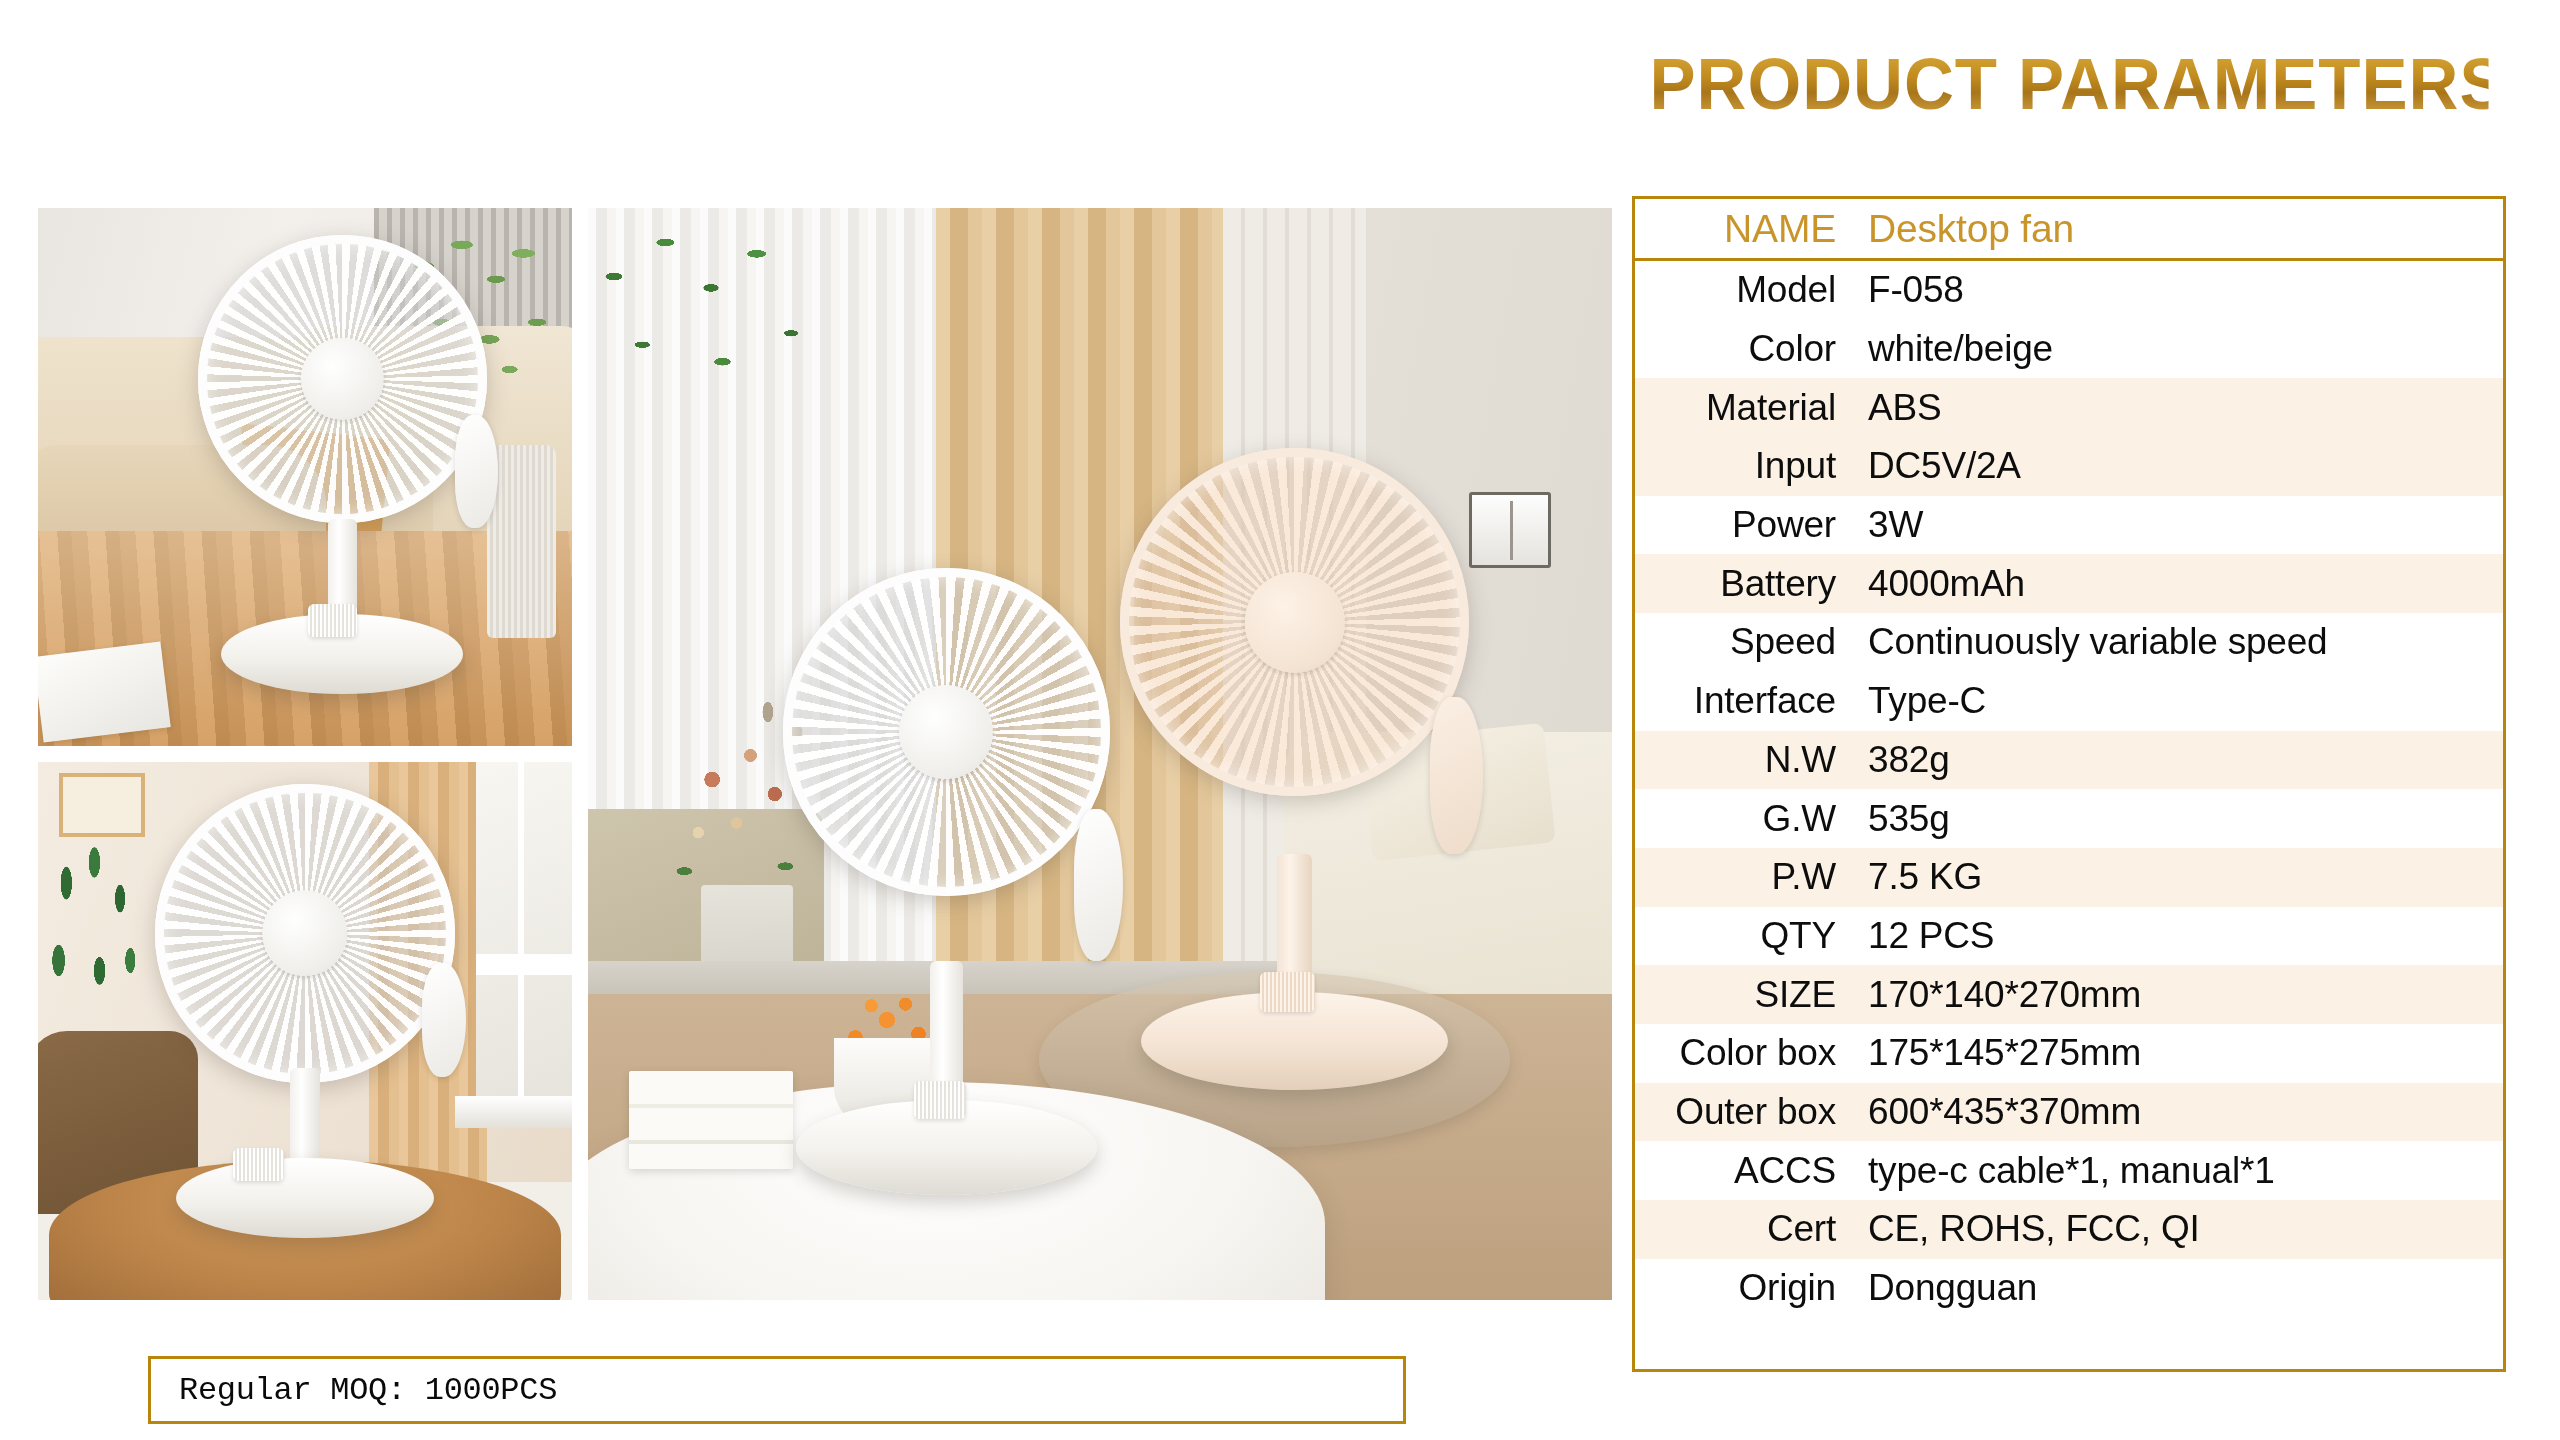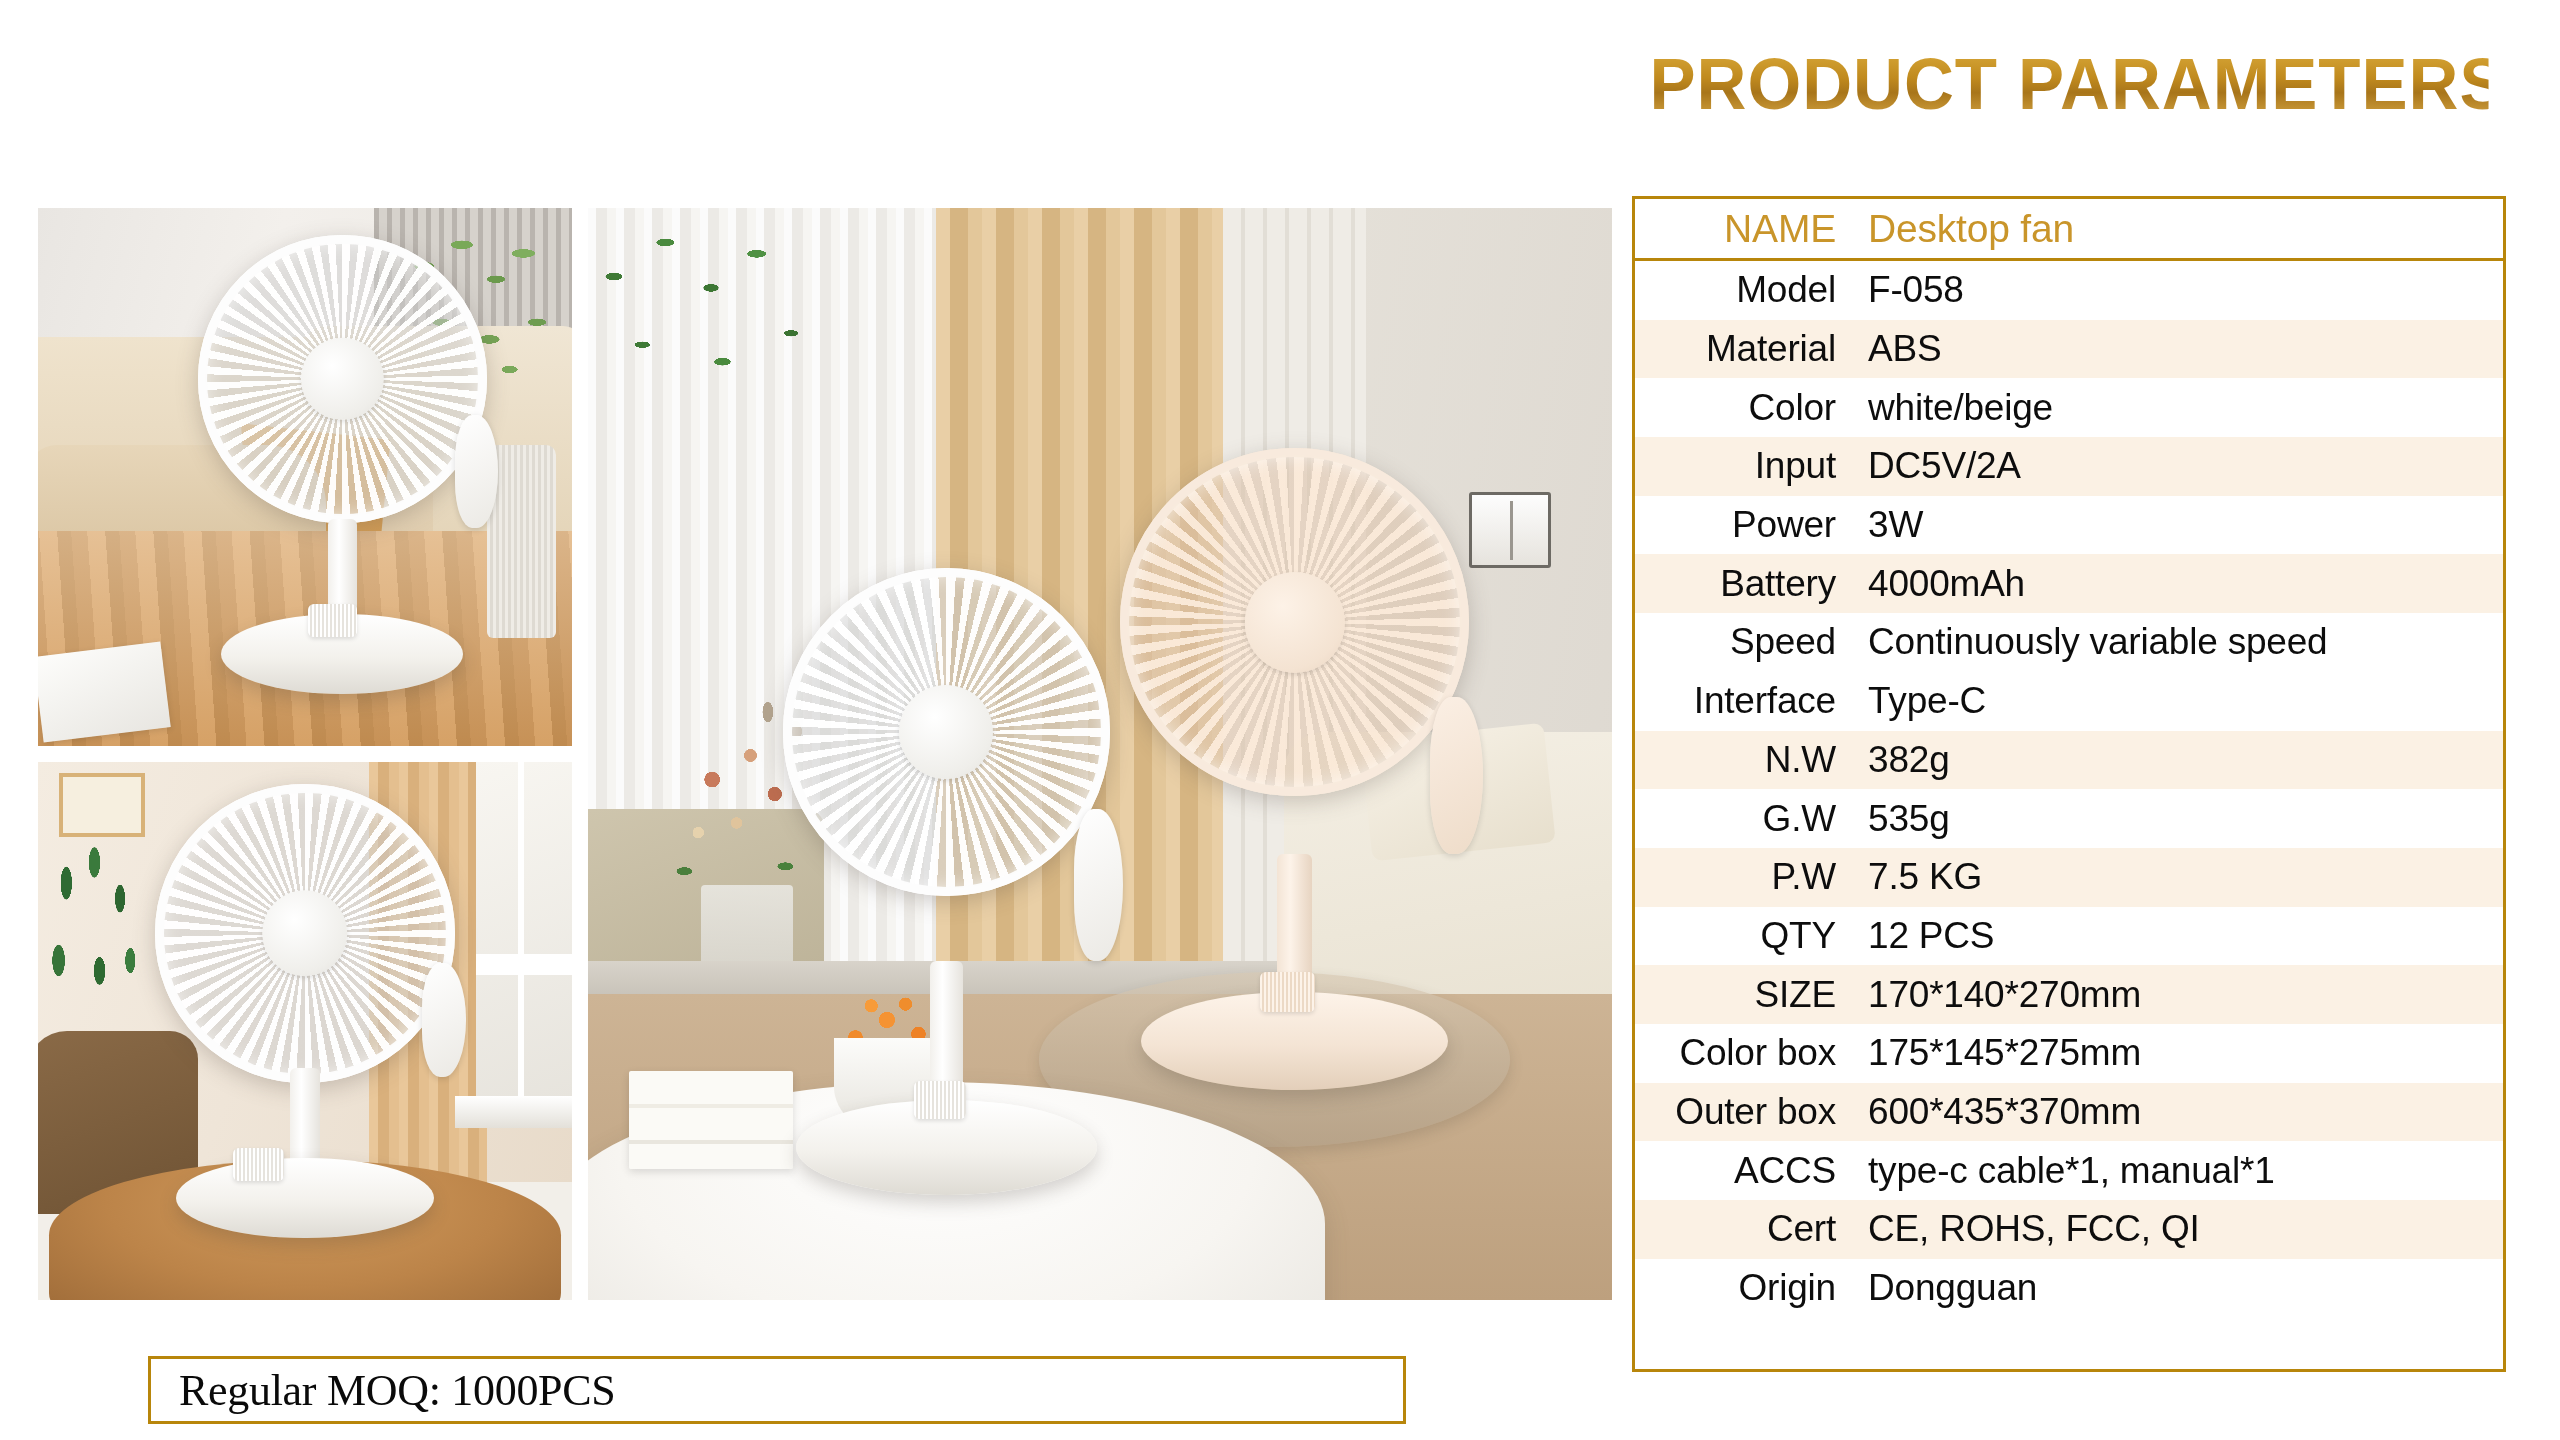--- a/index.html
+++ b/index.html
@@ -80,23 +80,23 @@
   .moq-box {
     position: absolute;
     left: 148px; top: 1356px;
     width: 1258px; height: 68px;
     border: 3px solid #b8860b;
     background: #ffffff;
     display: flex;
     align-items: center;
   }
   .moq-item {
-    font-size: 44px;
+    font-size: 32px;
     color: #0a0a0a;
-    font-family: Liberation Serif, serif;
+    font-family: Liberation Mono, monospace;
     white-space: nowrap;
     letter-spacing: -0.3px;
   }
   .moq-regular { margin-left: 28px; }
   .moq-oem { margin-left: 208px; }
 
   
   .photo {
     position: absolute;
     overflow: hidden;
@@ -447,28 +447,28 @@
     <div class="spec-row head">
       <div class="spec-label">NAME</div>
       <div class="spec-value">Desktop fan</div>
     </div>
 
     <div class="spec-row">
       <div class="spec-label">Model</div>
       <div class="spec-value">F-058</div>
     </div>
 
+    <div class="spec-row">
+      <div class="spec-label">Color</div>
+      <div class="spec-value">white/beige</div>
+    </div>
+
     <div class="spec-row alt">
       <div class="spec-label">Material</div>
       <div class="spec-value">ABS</div>
-    </div>
-
-    <div class="spec-row">
-      <div class="spec-label">Color</div>
-      <div class="spec-value">white/beige</div>
     </div>
 
     <div class="spec-row alt">
       <div class="spec-label">Input</div>
       <div class="spec-value">DC5V/2A</div>
     </div>
 
     <div class="spec-row">
       <div class="spec-label">Power</div>
       <div class="spec-value">3W</div>

